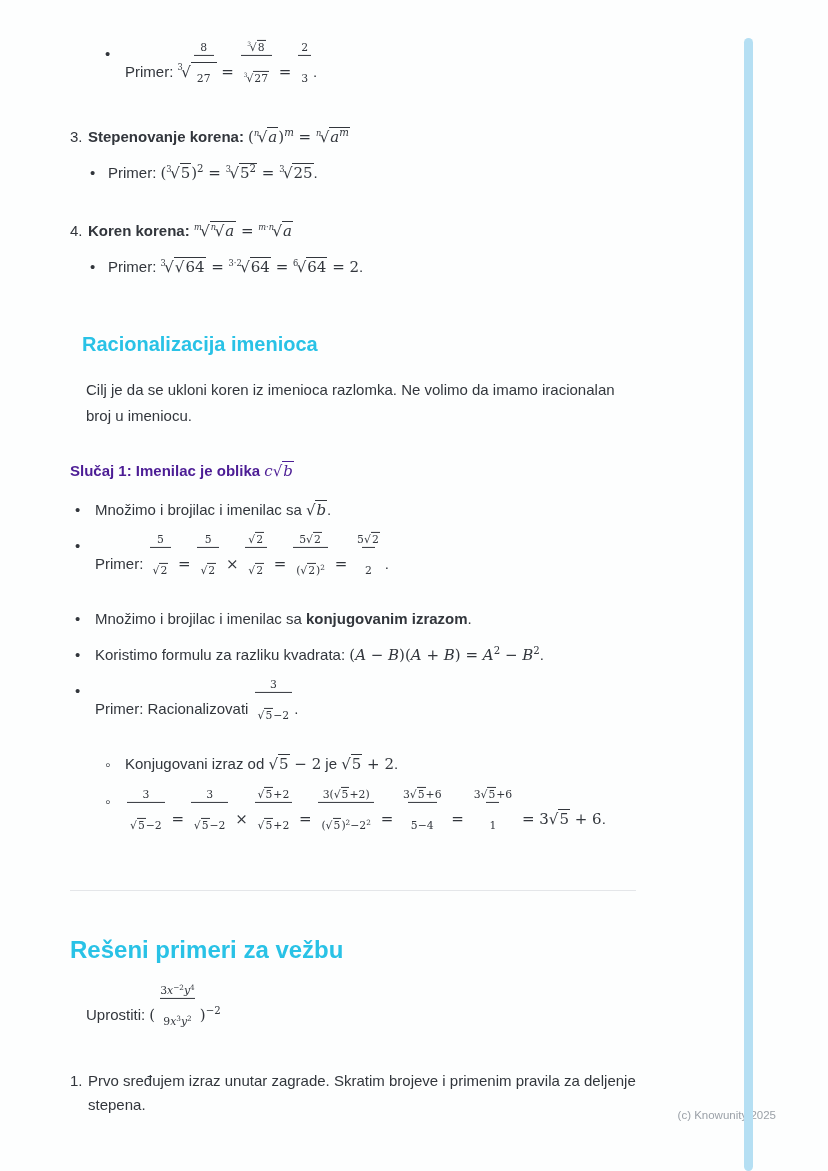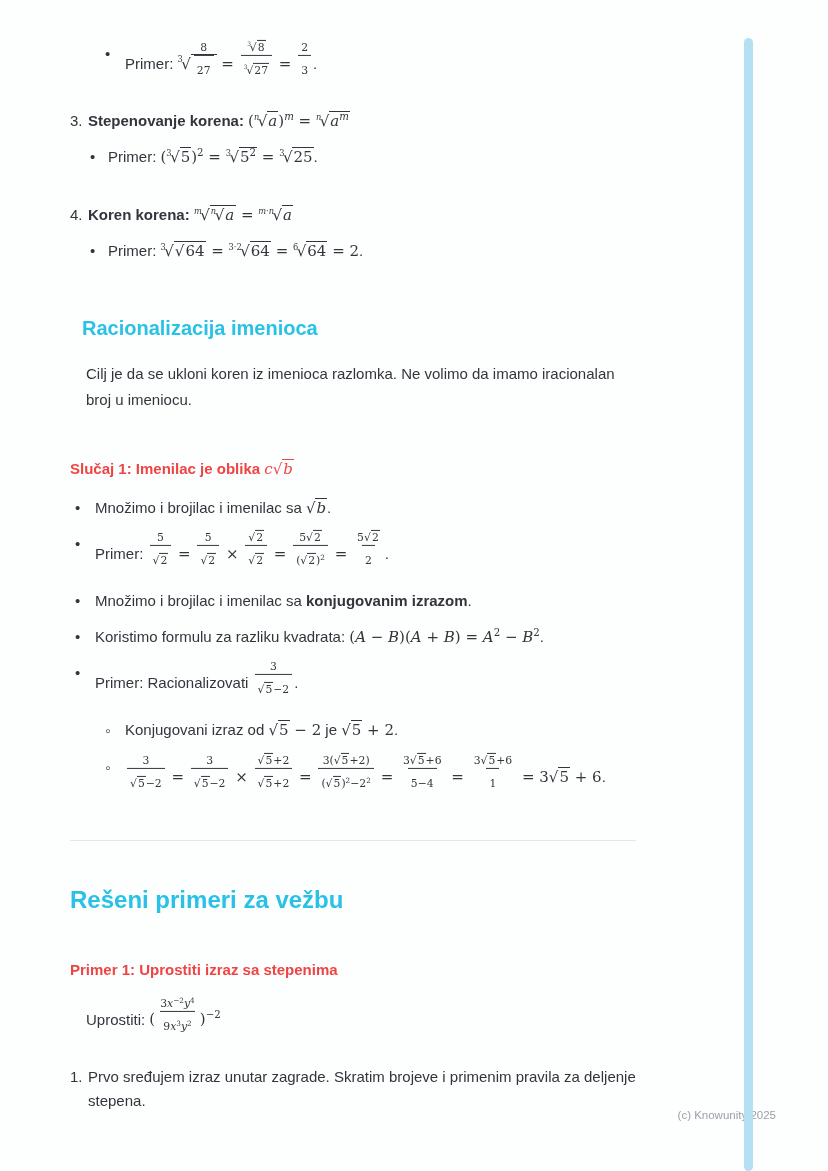--- a/index.html
+++ b/index.html
@@ -8,21 +8,21 @@
     font-family: "Liberation Sans", "DejaVu Sans", sans-serif;
     background:#ffffff;
     color: var(--text, #32363c);
   }
   .page { position:relative; width:828px; height:1171px; background:#fdfefe; overflow:hidden; }
   .content { position:absolute; left:70px; top:30px; width:566px; font-size:15px; line-height:1.6; }
 
   
   .h1 { color:var(--accent,#29c2e6); font-size:24px; font-weight:700; margin:44px 0 20px; line-height:1.25; }
   .h2 { color:var(--accent,#29c2e6); font-size:20px; font-weight:700; margin:40px 12px 20px; line-height:1.3; }
-  .h3 { font-size:15px; font-weight:700; color:#ef4444; margin:44px 0 16px; line-height:1.5; }
+  .h3 { font-size:15px; font-weight:700; color:#4c1d95; margin:30px 0 16px; line-height:1.5; }
   .para { margin:16px 16px; line-height:1.75; }
 
   
   .nrow { display:flex; margin:22px 0 18px; }
   .nmark { flex:none; width:18px; }
   .nbody { flex:1; min-width:0; }
   .ntitle { margin-bottom:4px; }
   .brow { display:flex; margin:12px 0; align-items:flex-start; }
   .bmark { flex:none; width:25px; padding-left:5px; }
   .nbody .bmark { width:20px; padding-left:2px; }
@@ -34,21 +34,21 @@
   
   .m, .dmath { font-family:"DejaVu Serif", serif; font-weight:normal; }
   .m i, .dmath i { font-style:italic; }
   sup { font-size:0.68em; vertical-align:0.55em; line-height:0; }
   .ri { font-size:0.55em; vertical-align:0.78em; margin-right:-0.18em; line-height:0; }
   .sq { white-space:nowrap; }
   .rd { border-top:1px solid currentColor; padding:0 1px; }
   .fr { display:inline-flex; flex-direction:column; align-items:center; vertical-align:middle;
         font-size:0.72em; line-height:1.3; margin:0 2px; transform:translateY(-0.1em); }
   .fr .nu { display:block; padding:0 3px; }
-  .fr .de { display:block; padding:8px 3px; border-top:1px solid currentColor; }
+  .fr .de { display:block; padding:16px 3px; border-top:1px solid currentColor; }
 
   .divider { border:none; border-top:1px solid #e4e6e9; margin:40px 0; }
 
   .footer { position:absolute; right:52px; bottom:50px; font-size:11.5px; color:var(--muted,#9ba1a8); }
   .scrollbar { position:absolute; left:744px; top:38px; width:9px; height:1133px;
                background:var(--scrollbar,#b5dff3); border-radius:5px; }
 </style>
 </head>
 <body>
 
@@ -157,21 +157,20 @@
               <span class="de">5−4</span>
             </span> = <span class="fr">
               <span class="nu">3<span class="sq">√<span class="rd">5</span></span>+6</span>
               <span class="de">1</span>
             </span> = 3<span class="sq">√<span class="rd">5</span></span> + 6</span>.</div>
     </div>
 
     <hr class="divider">
 
     <div class="h1">Rešeni primeri za vežbu</div>
-    <div class="h3">Primer 1: Uprostiti izraz sa stepenima</div>
     <p class="para">Uprostiti: <span class="m">(<span class="fr">
             <span class="nu">3<i>x</i><sup>−2</sup><i>y</i><sup>4</sup></span>
             <span class="de">9<i>x</i><sup>3</sup><i>y</i><sup>2</sup></span>
           </span>)<sup>−2</sup></span></p>
 
     <div class="nrow">
       <span class="nmark">1.</span>
       <div class="nbody">Prvo sređujem izraz unutar zagrade. Skratim brojeve i primenim pravila za deljenje stepena.</div>
     </div>
 

